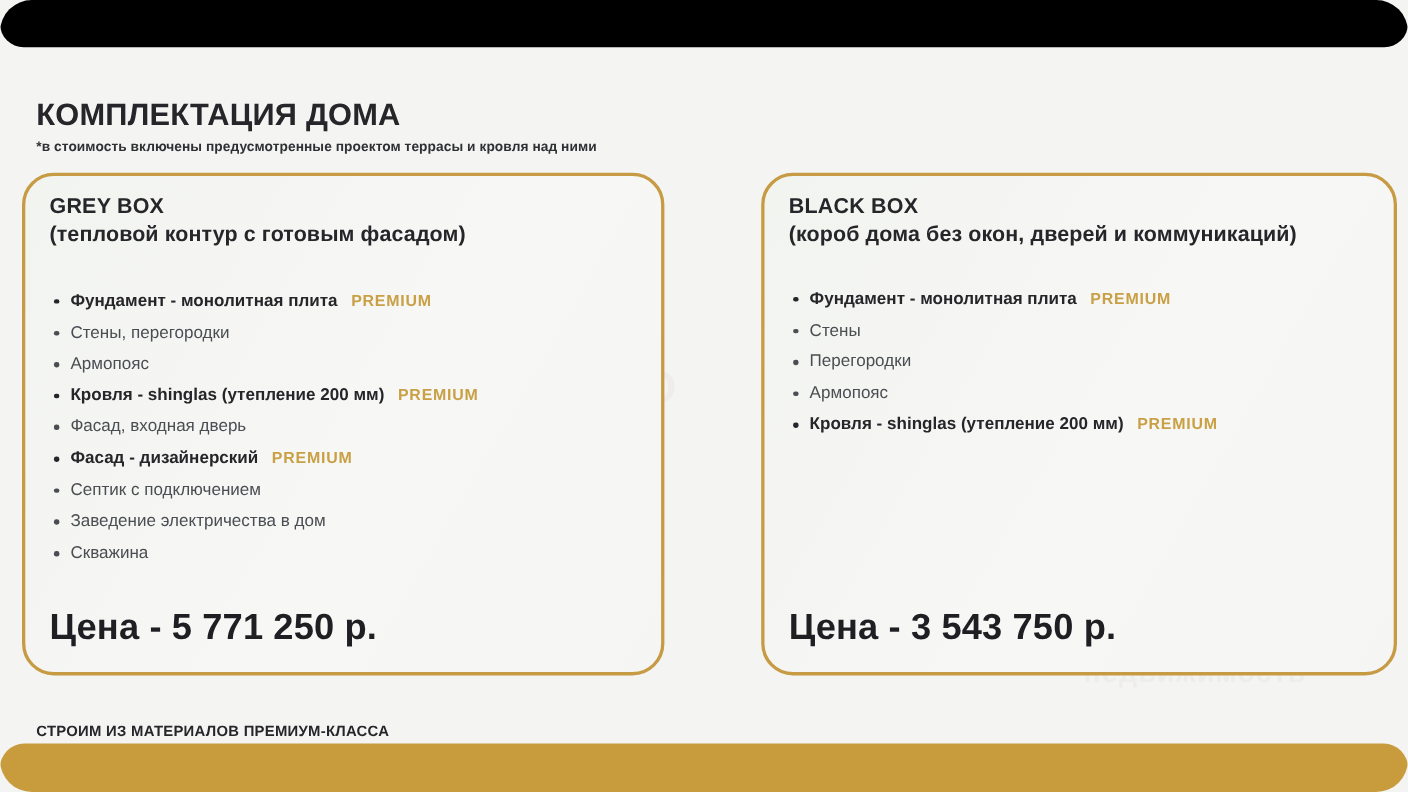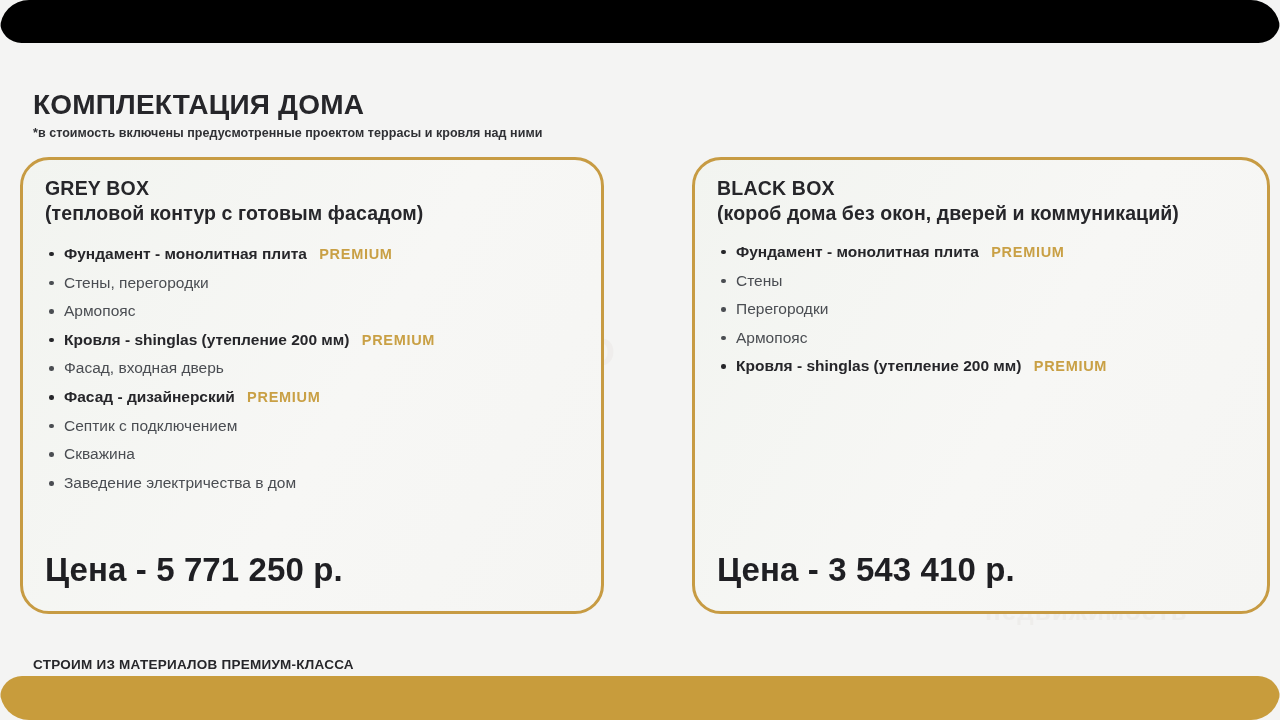--- a/index.html
+++ b/index.html
@@ -89,20 +89,21 @@
   }
 
   
   .box {
     position: absolute;
     border: 3px solid #c79b43;
     background: linear-gradient(120deg, #f2f4f0 0%, #f7f7f5 55%, #f5f5f3 100%);
     padding: 16px 22px 0 22px;
     display: flex;
     flex-direction: column;
+    gap: 20px;
   }
   .box-left  { left: 20px;  top: 157px; width: 584px; height: 457px; }
   .box-right { left: 692px; top: 157px; width: 578px; height: 457px; }
 
   .box-head {
     color: #26262a;
     font-weight: 700;
     line-height: 1.28;
   }
   .box-head .name {
@@ -216,24 +217,24 @@
         <span>Фасад, входная дверь</span>
       </li>
       <li class="strong">
         <span>Фасад - дизайнерский</span>
         <span class="premium-tag">PREMIUM</span>
       </li>
       <li>
         <span>Септик с подключением</span>
       </li>
       <li>
+        <span>Заведение электричества в дом</span>
+      </li>
+      <li>
         <span>Скважина</span>
-      </li>
-      <li>
-        <span>Заведение электричества в дом</span>
       </li>
     </ul>
 
     <div class="price">Цена - 5 771 250 р.</div>
   </div>
 
   <div class="box box-right">
     <div class="box-head">
       <span class="name">BLACK BOX</span>
       <span class="desc">(короб дома без окон, дверей и коммуникаций)</span>
@@ -252,20 +253,20 @@
       </li>
       <li>
         <span>Армопояс</span>
       </li>
       <li class="strong">
         <span>Кровля - shinglas (утепление 200 мм)</span>
         <span class="premium-tag">PREMIUM</span>
       </li>
     </ul>
 
-    <div class="price">Цена - 3 543 410 р.</div>
+    <div class="price">Цена - 3 543 750 р.</div>
   </div>
 
   <div class="footer-caption">СТРОИМ ИЗ МАТЕРИАЛОВ ПРЕМИУМ-КЛАССА</div>
 
   <div class="bar-bottom"></div>
 
 </div>
 
 </body></html>

